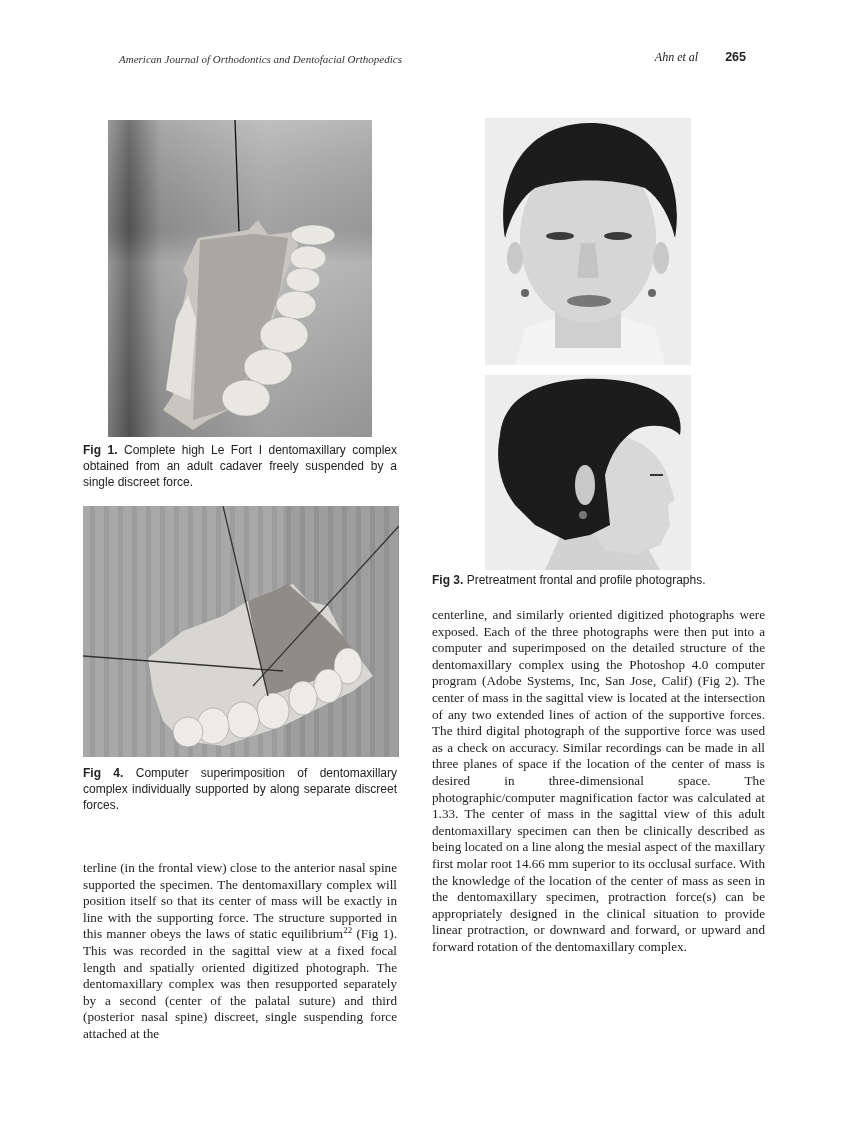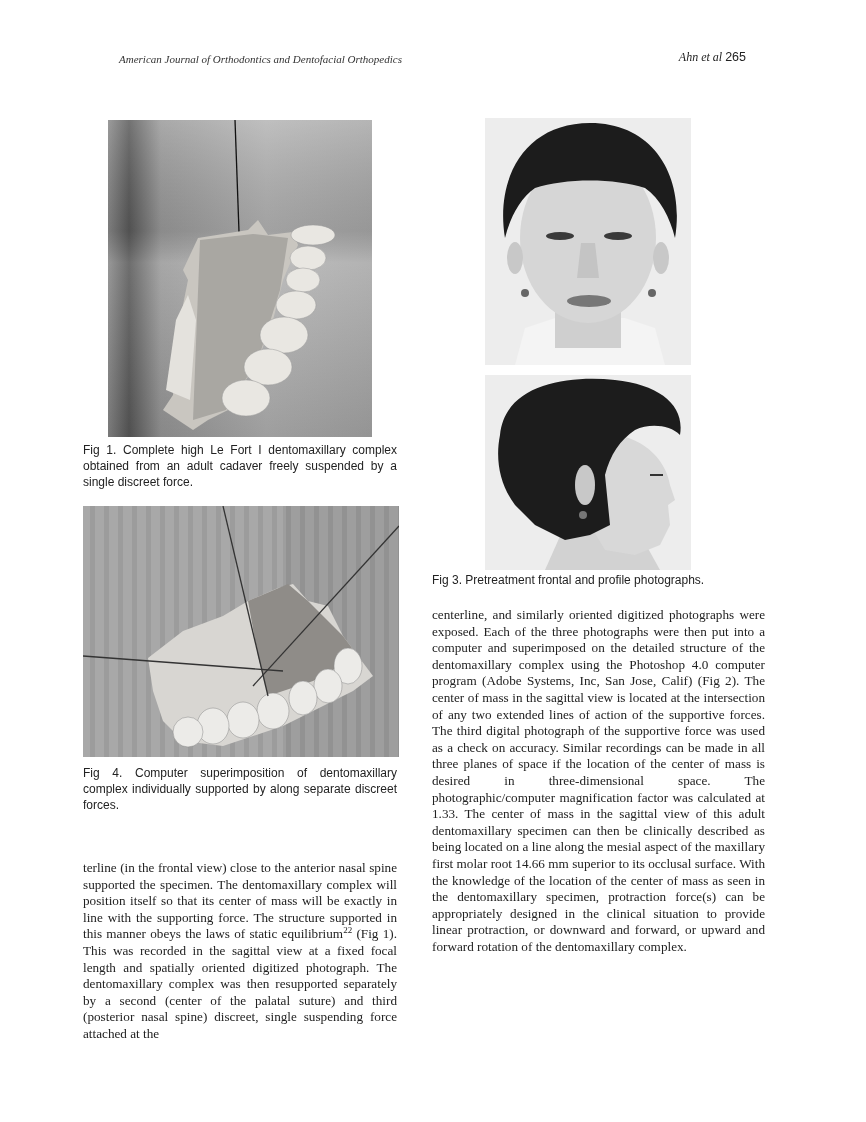--- a/index.html
+++ b/index.html
@@ -1,23 +1,23 @@
 <!DOCTYPE html>
 <html><head>
 <meta charset="utf-8">
 <style>
   html,body{margin:0;padding:0;background:#fff;}
   body{width:866px;height:1122px;position:relative;overflow:hidden;font-family:"Liberation Serif",serif;color:#222;}
   .hdr-left{position:absolute;left:83px;top:52px;font-style:italic;font-size:11px;line-height:15px;color:#333;margin-left:36px;}
   .hdr-right{position:absolute;right:120px;top:50px;font-size:12px;color:#222;}
-  .hdr-right .auth{font-style:italic;font-family:"Liberation Serif",serif;margin-right:0;}
-  .hdr-right .pg{font-family:"Liberation Sans",sans-serif;font-weight:normal;font-size:12.5px;}
+  .hdr-right .auth{font-style:italic;font-family:"Liberation Serif",serif;margin-right:24px;}
+  .hdr-right .pg{font-family:"Liberation Sans",sans-serif;font-weight:bold;font-size:12.5px;}
   .fig{position:absolute;overflow:hidden;}
   .caption{position:absolute;font-family:"Liberation Sans",sans-serif;font-size:12px;line-height:16px;color:#222;text-align:justify;}
-  .caption b{font-weight:normal;}
+  .caption b{font-weight:bold;}
   .body-text{position:absolute;font-family:"Liberation Serif",serif;font-size:13.2px;line-height:16.6px;color:#222;text-align:justify;text-align-last:left;}
   sup{font-size:9px;vertical-align:5px;line-height:0;}
 </style>
 </head>
 <body>
 
 <div class="hdr-left">
   <div>American Journal of Orthodontics and Dentofacial Orthopedics</div>
 </div>
 <div class="hdr-right">

